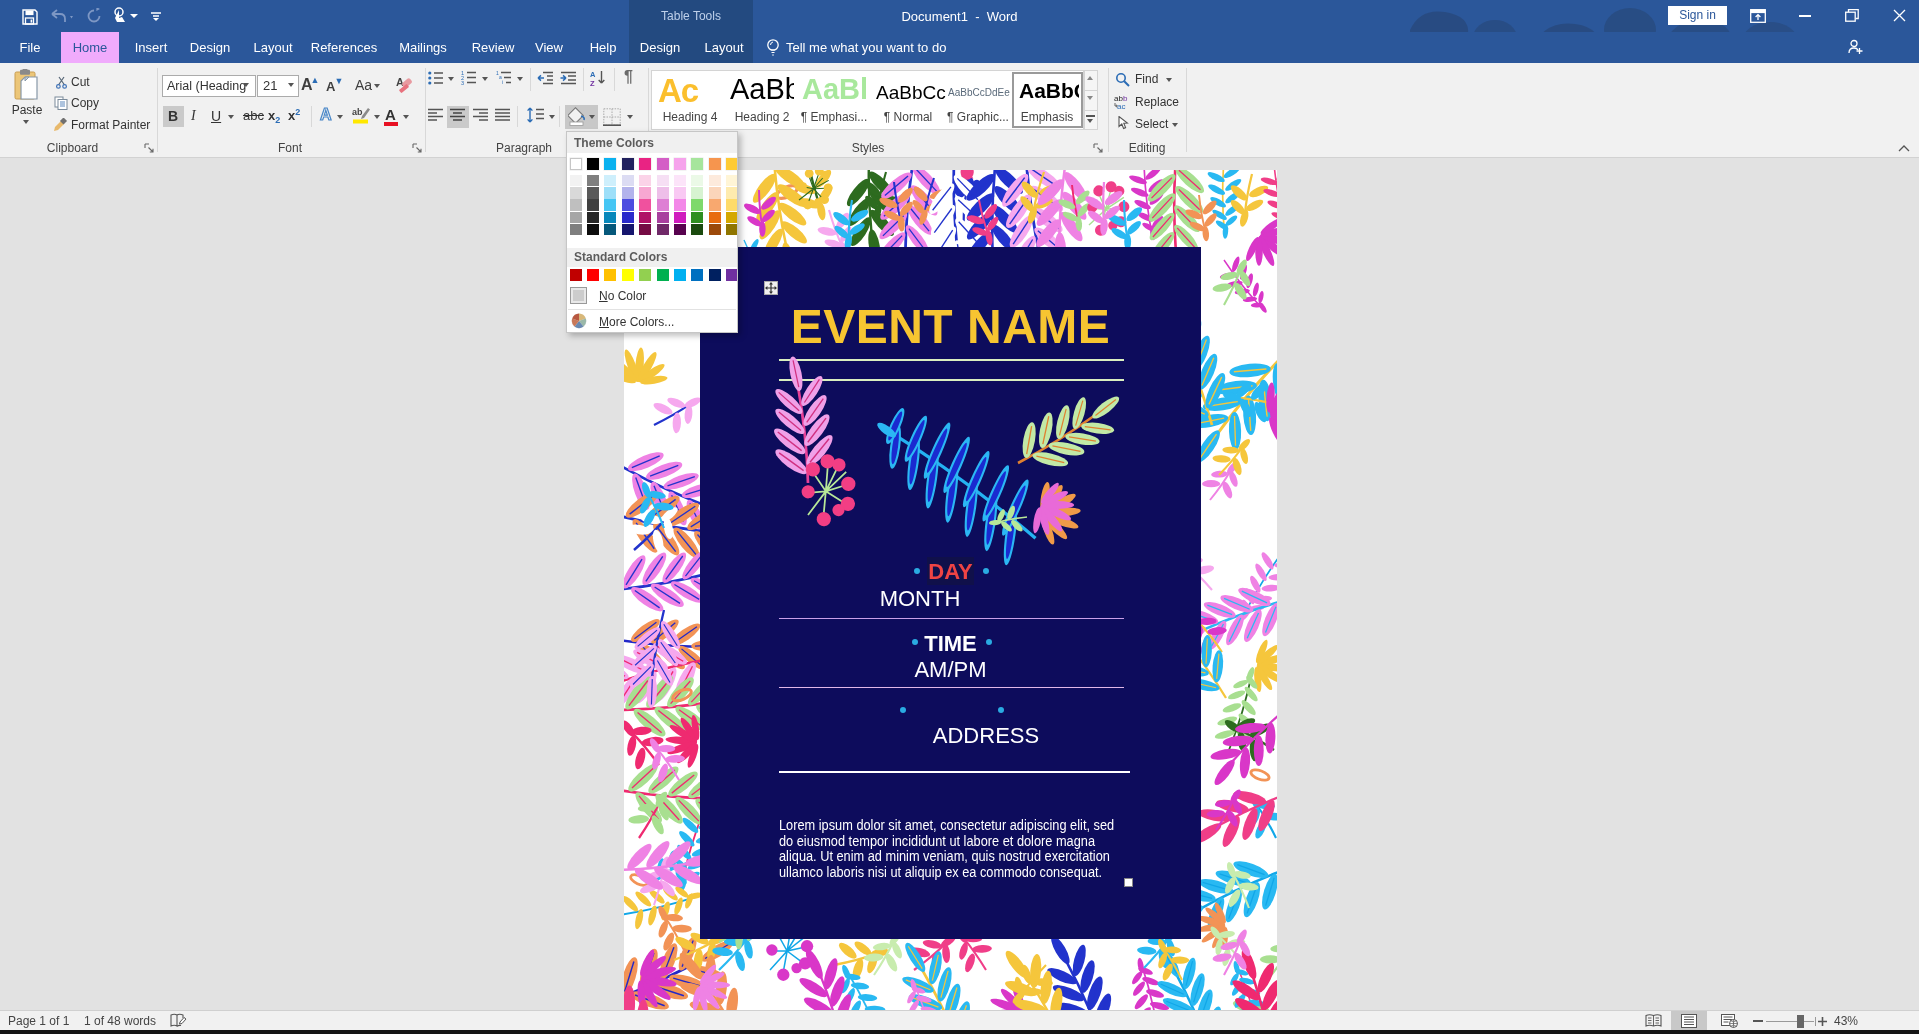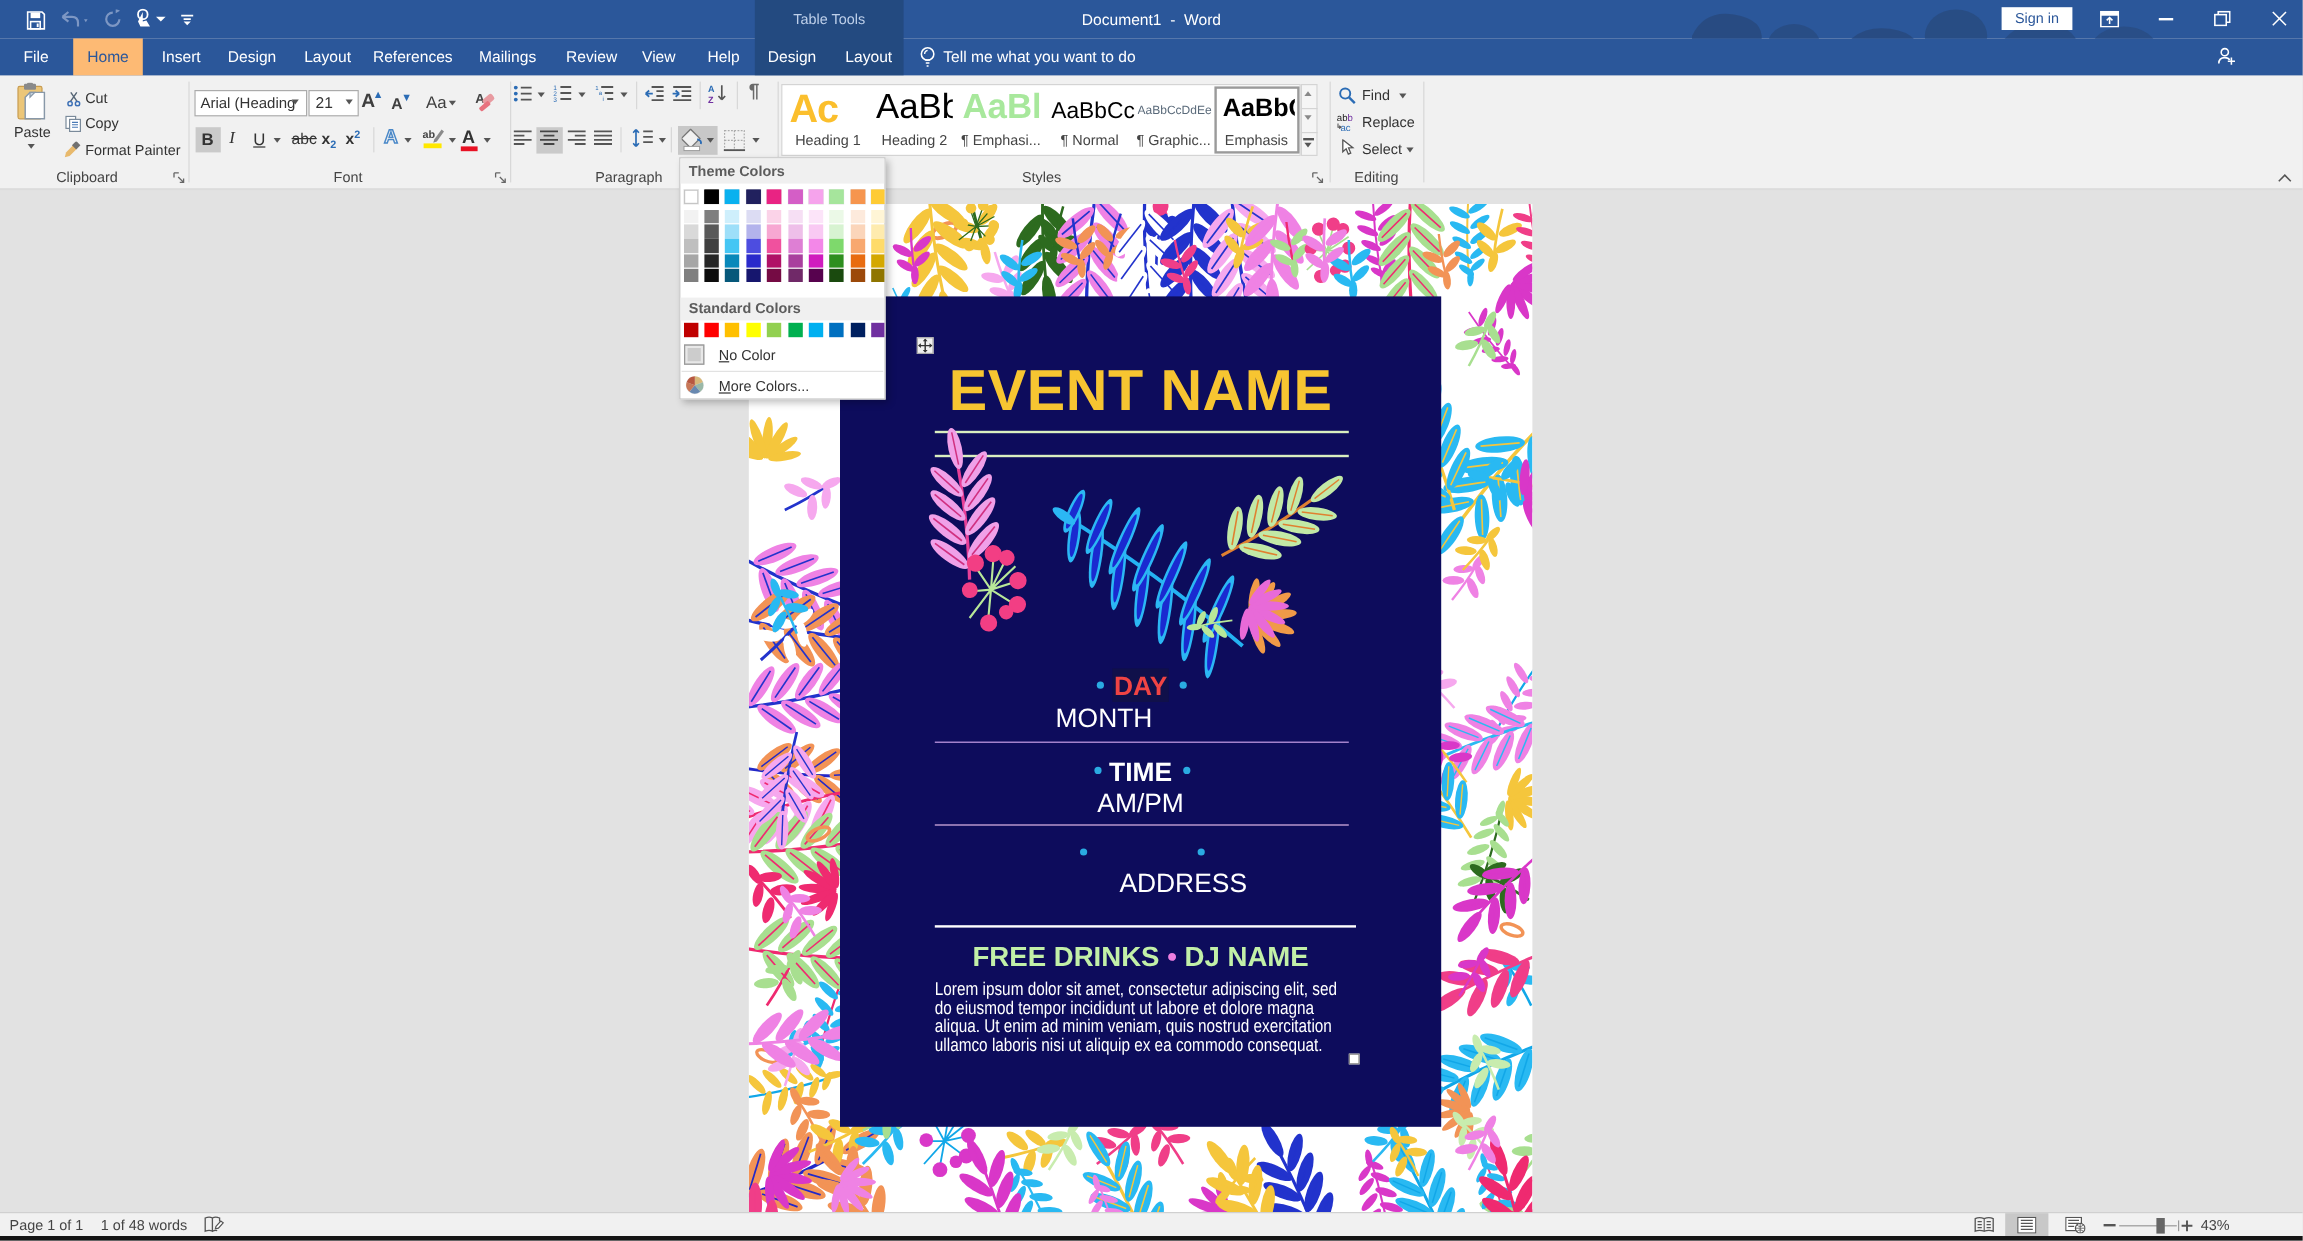--- a/index.html
+++ b/index.html
@@ -4,21 +4,21 @@
 <style>
 * { margin:0; padding:0; box-sizing:border-box; }
 html,body { width:1919px; height:1034px; overflow:hidden; font-family:"Liberation Sans",sans-serif; }
 body { position:relative; background:#e2e2e2; }
 .titlebar { position:absolute; left:0; top:0; width:1919px; height:32px; background:#2b579a; }
 .tabrow { position:absolute; left:0; top:32px; width:1919px; height:31px; background:#2b579a; }
 .ctx { position:absolute; left:629px; top:0; width:124px; height:63px; background:#234a80; }
 .ctxlabel { position:absolute; left:629px; top:9px; width:124px; text-align:center; color:#bed0ea; font-size:12px; }
 .doctitle { position:absolute; top:9px; left:0; width:1919px; text-align:center; color:#fff; font-size:13px; }
 .tab { position:absolute; top:32px; height:31px; line-height:31px; color:#fff; font-size:13px; text-align:center; }
-.tab.active { background:#fdba74; color:#2b579a; }
+.tab.active { background:#f0abfc; color:#2b579a; }
 .ribbon { position:absolute; left:0; top:63px; width:1919px; height:95px; background:#f1f1f1; border-bottom:1px solid #d2d2d2; }
 .grplabel { position:absolute; font-size:12px; color:#444; text-align:center; }
 .gdiv { position:absolute; top:5px; height:84px; width:1px; background:#d8d8d8; }
 .docarea { position:absolute; left:0; top:159px; width:1919px; height:851px; background:#e2e2e2; }
 .page { position:absolute; left:624px; top:11px; width:653px; height:840px; background:#fff; overflow:hidden; }
 .panel { position:absolute; left:76px; top:77px; width:501px; height:692px; background:#0d0c5c; }
 .statusbar { position:absolute; left:0; top:1010px; width:1919px; height:20px; background:#f1f1f1; border-top:1px solid #d0d0d0; font-size:12px; color:#444; }
 .blackstrip { position:absolute; left:0; top:1030px; width:1919px; height:4px; background:#151515; }
 .dropdown { position:absolute; left:566px; top:131px; width:172px; height:202px; background:#fff; border:1px solid #c6c6c6; overflow:hidden; box-shadow:3px 3px 6px rgba(0,0,0,0.25); z-index:50; }
 </style>
@@ -256,21 +256,21 @@
   </svg>
   <div style="position:absolute;left:627px;top:52px;width:0;height:0;border-left:3.5px solid transparent;border-right:3.5px solid transparent;border-top:4px solid #555"></div>
   <div class="grplabel" style="left:484px;top:78px;width:80px;">Paragraph</div>
   <svg width="11" height="11" style="position:absolute;left:635px;top:80px" viewBox="0 0 11 11">
     <path d="M1 1 h4 M1 1 v4 M9 6 v3 h-3 M4.5 4.5 L9 9 M9 9 l-3.2 0 M9 9 l0 -3.2" stroke="#666" stroke-width="1.1" fill="none"></path>
   </svg>
   <div class="gdiv" style="left:648px;"></div>
 
   <div style="position:absolute;left:651px;top:7px;width:433px;height:60px;background:#fff;border:1px solid #d4d4d4;"></div>
   <div style="position:absolute;left:658px;top:12px;width:64px;height:32px;overflow:hidden;color:#fbbf2d;font-weight:bold;font-size:33px;line-height:32px;letter-spacing:-1px;">Ac</div>
-  <div style="position:absolute;left:656px;top:47px;width:68px;text-align:center;font-size:12px;color:#444">Heading 1</div>
+  <div style="position:absolute;left:656px;top:47px;width:68px;text-align:center;font-size:12px;color:#444">Heading 4</div>
   <div style="position:absolute;left:730px;top:12px;width:64px;height:30px;overflow:hidden;color:#000;font-size:29px;line-height:29px;">AaBb</div>
   <div style="position:absolute;left:728px;top:47px;width:68px;text-align:center;font-size:12px;color:#444">Heading 2</div>
   <div style="position:absolute;left:802px;top:12px;width:64px;height:30px;overflow:hidden;color:#a8e89c;font-weight:bold;font-size:29px;line-height:29px;">AaBl</div>
   <div style="position:absolute;left:798px;top:47px;width:72px;text-align:center;font-size:12px;color:#444">¶ Emphasi...</div>
   <div style="position:absolute;left:876px;top:17px;width:70px;overflow:hidden;color:#000;font-size:19px;line-height:25px;">AaBbCc</div>
   <div style="position:absolute;left:872px;top:47px;width:72px;text-align:center;font-size:12px;color:#444">¶ Normal</div>
   <div style="position:absolute;left:948px;top:22px;width:66px;overflow:hidden;color:#5a6a7a;font-size:10px;line-height:16px;">AaBbCcDdEe</div>
   <div style="position:absolute;left:942px;top:47px;width:72px;text-align:center;font-size:12px;color:#444">¶ Graphic...</div>
   <div style="position:absolute;left:1012px;top:9px;width:71px;height:56px;border:2px solid #9a9a9a;background:#fff;"></div>
   <div style="position:absolute;left:1019px;top:15px;width:60px;overflow:hidden;color:#000;font-weight:bold;font-size:21px;line-height:26px;">AaBbCc</div>
@@ -576,21 +576,20 @@
       <div style="position:absolute;left:79px;top:371px;width:345px;height:1px;background:#c9a0e8"></div>
       <div style="position:absolute;left:0;top:384px;width:501px;text-align:center;font-size:22px;font-weight:bold;color:#fff;">TIME</div>
       <div style="position:absolute;left:212px;top:392px;width:6px;height:6px;border-radius:3px;background:#2aabe2"></div>
       <div style="position:absolute;left:286px;top:392px;width:6px;height:6px;border-radius:3px;background:#2aabe2"></div>
       <div style="position:absolute;left:0;top:410px;width:501px;text-align:center;font-size:22px;color:#fff;">AM/PM</div>
       <div style="position:absolute;left:79px;top:440px;width:345px;height:1px;background:#e0b8e8"></div>
       <div style="position:absolute;left:200px;top:460px;width:6px;height:6px;border-radius:3px;background:#2aabe2"></div>
       <div style="position:absolute;left:298px;top:460px;width:6px;height:6px;border-radius:3px;background:#2aabe2"></div>
       <div style="position:absolute;left:0;top:476px;width:572px;text-align:center;font-size:22px;color:#fff;">ADDRESS</div>
       <div style="position:absolute;left:79px;top:524px;width:351px;height:2px;background:#fff"></div>
-      <div style="position:absolute;left:0;top:537px;width:501px;text-align:center;font-size:23px;font-weight:bold;color:#c2f0a8;white-space:nowrap;">FREE DRINKS <span style="color:#ee7fe0">•</span> DJ NAME</div>
       <div style="position:absolute;left:79px;top:570px;width:420px;font-size:15.4px;line-height:15.5px;color:#fff;transform:scaleX(0.83);transform-origin:0 0;white-space:nowrap;">Lorem ipsum dolor sit amet, consectetur adipiscing elit, sed<br>do eiusmod tempor incididunt ut labore et dolore magna<br>aliqua. Ut enim ad minim veniam, quis nostrud exercitation<br>ullamco laboris nisi ut aliquip ex ea commodo consequat.</div>
       <div style="position:absolute;left:424px;top:631px;width:9px;height:9px;background:#fff;border:1px solid #888"></div>
     </div>
   </div>
 </div>
 <div class="statusbar">
   <div style="position:absolute;left:8px;top:3px;font-size:12px;color:#444">Page 1 of 1</div>
   <div style="position:absolute;left:84px;top:3px;font-size:12px;color:#444">1 of 48 words</div>
   <svg width="17" height="15" style="position:absolute;left:170px;top:2px" viewBox="0 0 17 15">
     <path d="M1 2 Q4.5 0.5 7 2 L7 13 Q4.5 11.5 1 13 Z" fill="none" stroke="#555" stroke-width="1.1"></path>

